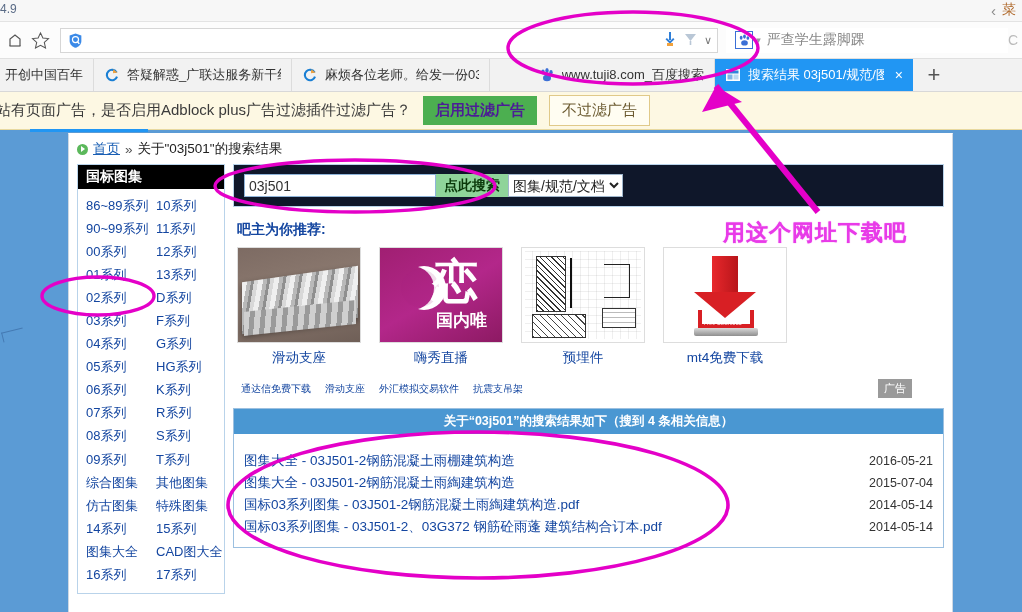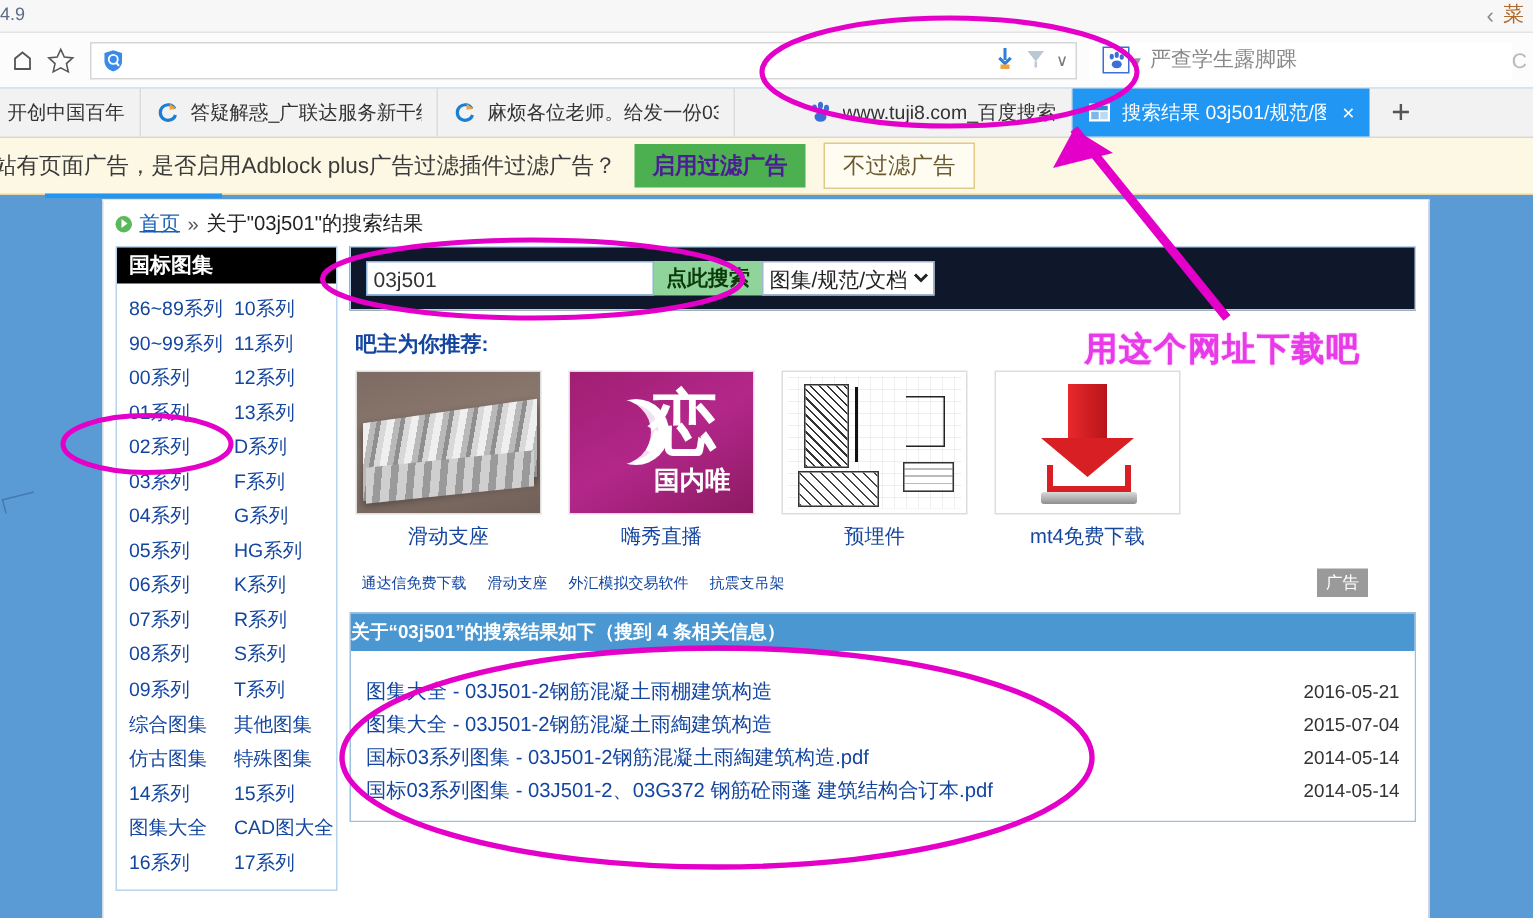--- a/index.html
+++ b/index.html
@@ -364,21 +364,21 @@
   .ad-badge {
     margin-left: auto; margin-right: 32px;
     background: #9a9a9a; color: #fff;
     font-size: 11px; padding: 2px 6px;
   }
 
   
   .results-box { margin-top: 10px; border: 1px solid #9cc0e0; }
   .results-head {
     background: #4a97d2; color: #fff;
-    font-size: 12.5px; font-weight: bold;
+    text-align: center; font-size: 12.5px; font-weight: bold;
     padding: 4px 0;
   }
   .results-list { padding: 16px 10px 10px 10px; background: #fff; }
   .result-row {
     display: flex; align-items: baseline;
     font-size: 13.5px; line-height: 1.62;
   }
   .result-row .rtitle { color: #1446a0; text-decoration: none; }
   .result-row .rdate { margin-left: auto; color: #333; font-size: 12.5px; }
 

